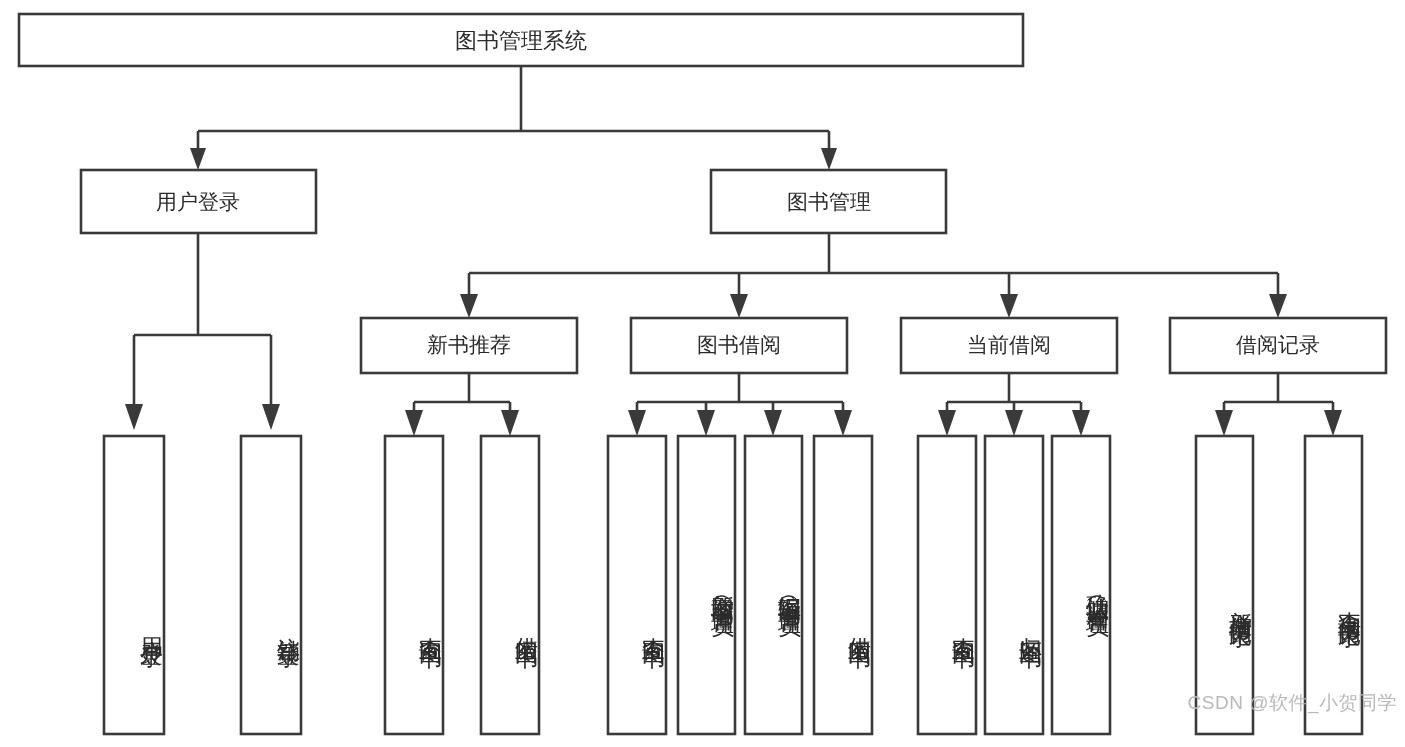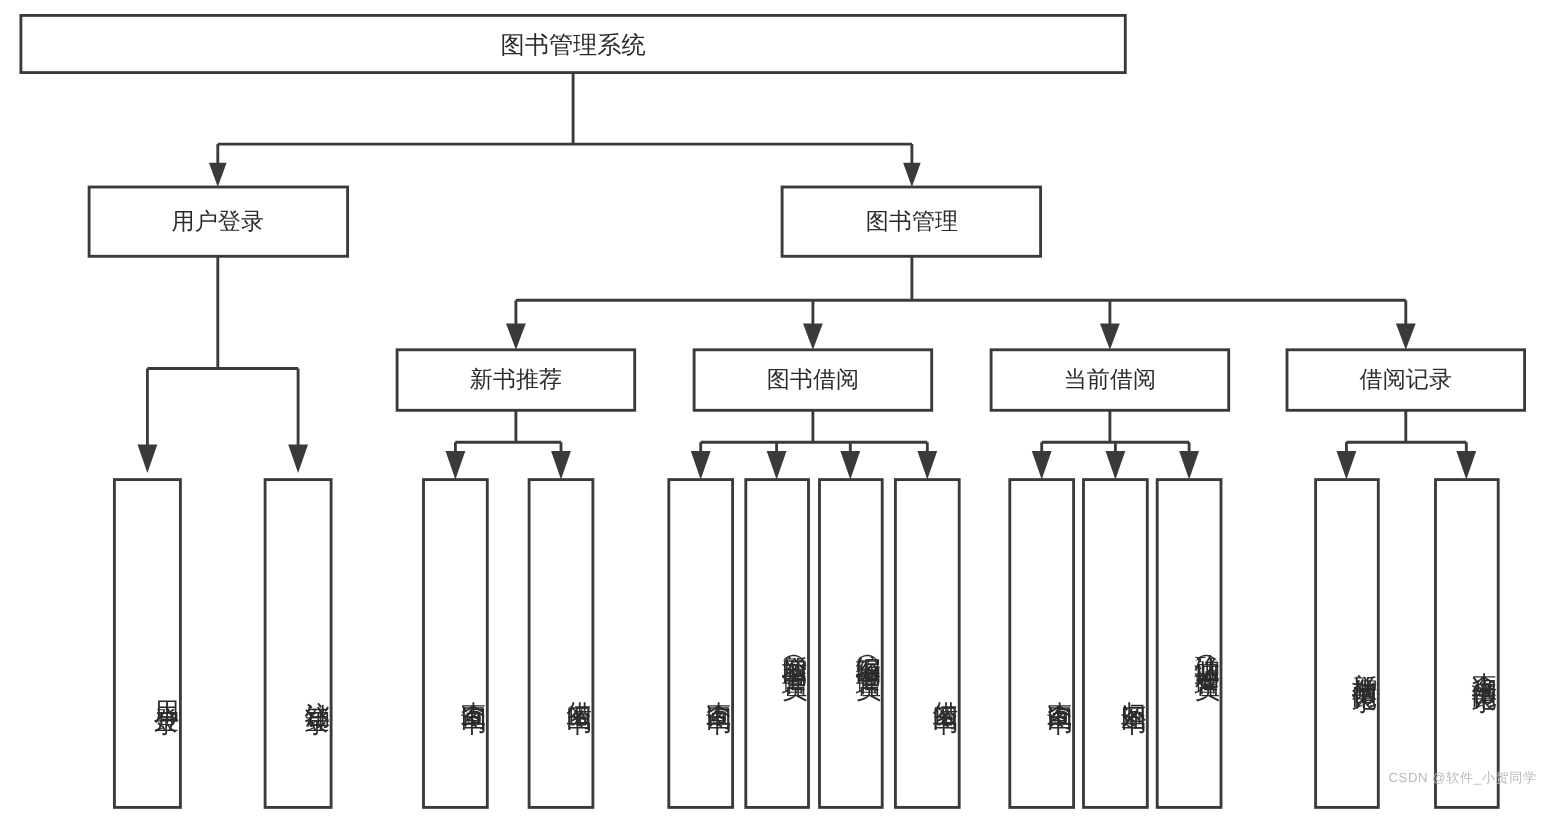--- a/index.html
+++ b/index.html
@@ -70,21 +70,21 @@
     justify-content: center;
     white-space: nowrap;
     pointer-events: none;
     user-select: none;
   }
   #watermark {
     position: absolute;
     right: 8px;
     bottom: 6px;
     font-family: "Liberation Sans", "DejaVu Sans", sans-serif;
-    font-size: 12px;
+    font-size: 19px;
     color: #b9b9b9;
     letter-spacing: 0.5px;
     white-space: nowrap;
   }
 </style>
 </head>
 <body>
 
 <div id="diagram-root">
 

